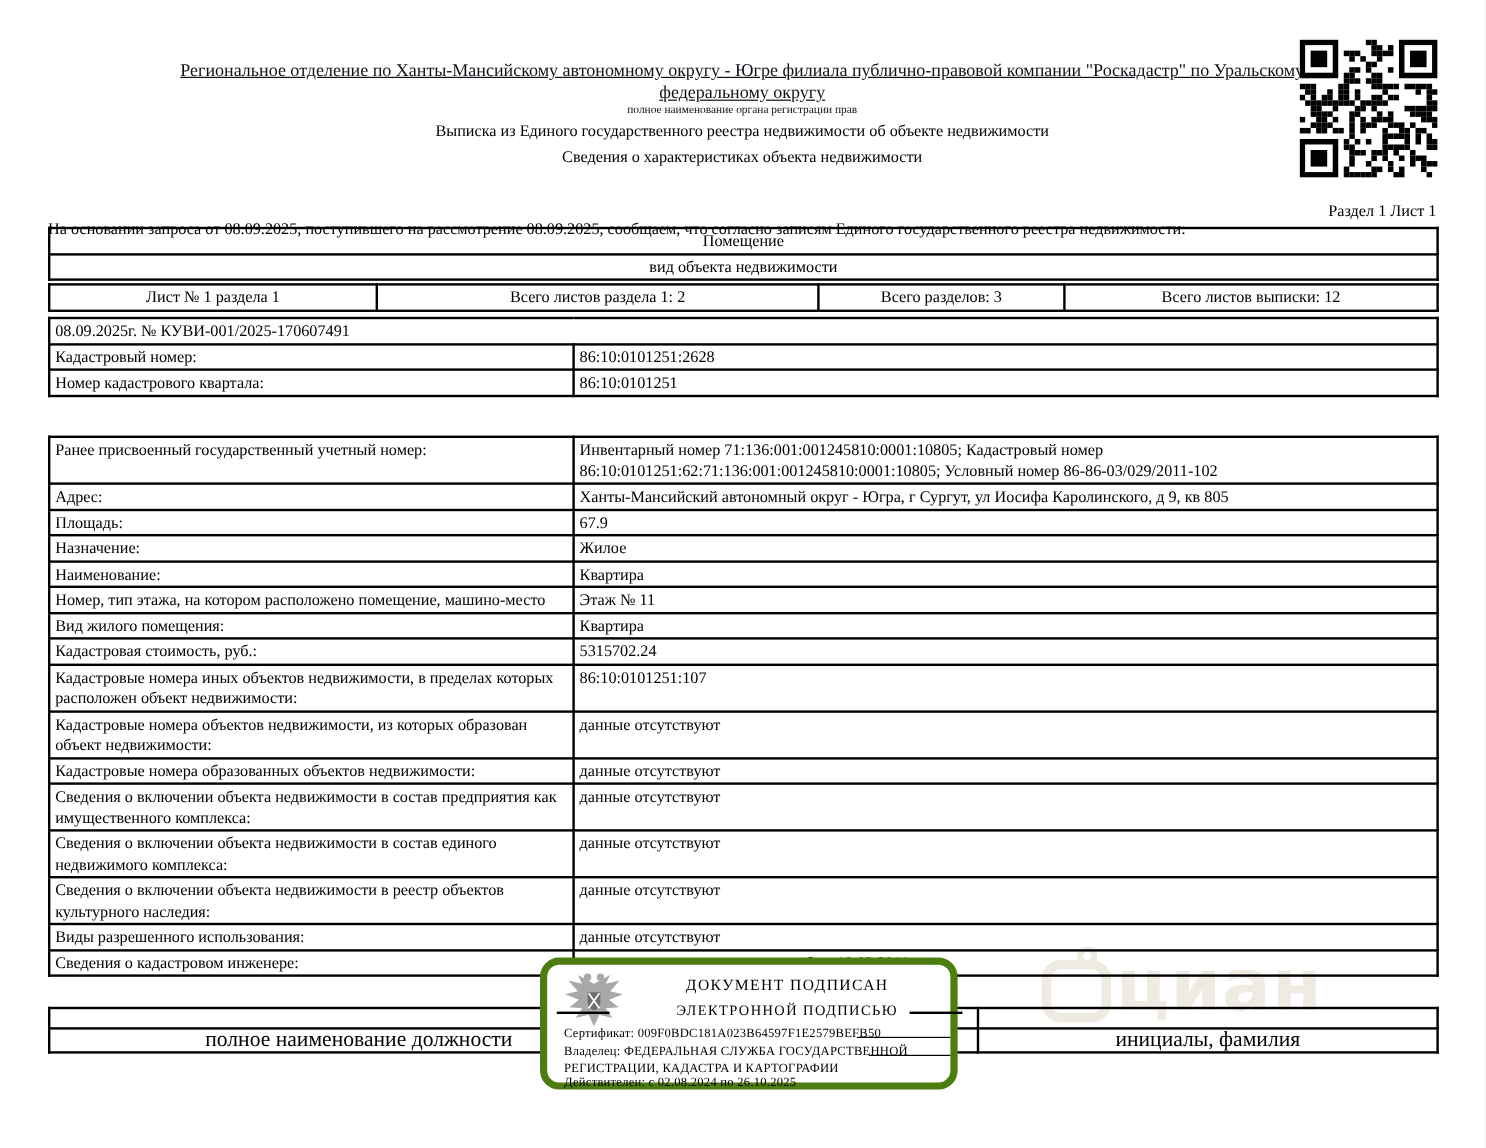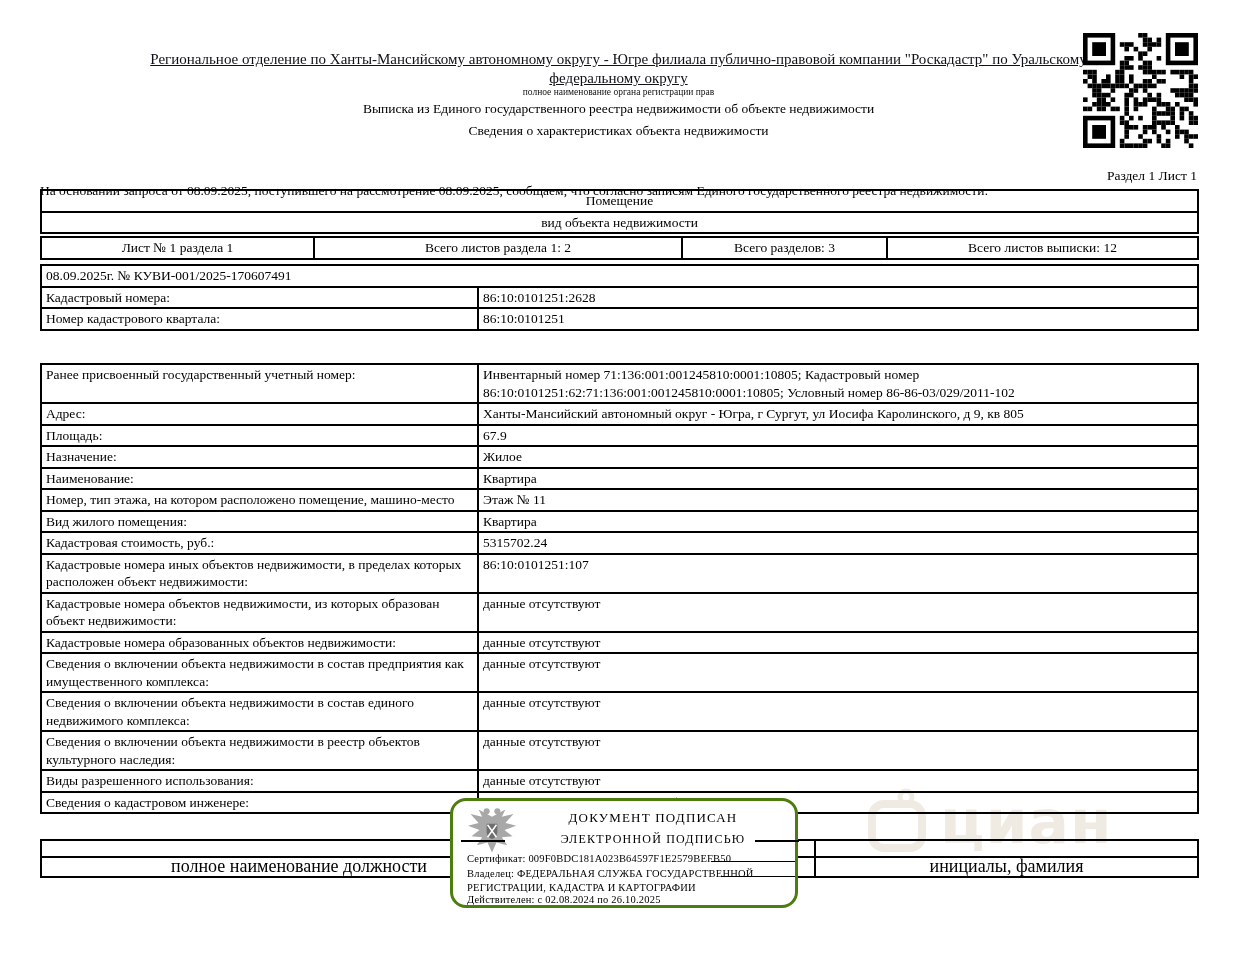--- a/index.html
+++ b/index.html
@@ -47,31 +47,31 @@
   .t-cad      { top:264px; }
   .t-cad td   { height:20px; }
   .t-details  { top:363px; }
   .t-details td { height:20px; }
   .t-sign     { top:839px; }
   .t-sign td  { height:17px; text-align:center; padding:0 2px; font-size:18px; }
 
   
   .watermark {
     position:absolute; left:866px; top:779px; width:270px; height:86px;
-    display:flex; align-items:center; gap:12px; color:#f0ebe2; pointer-events:none;
+    display:flex; align-items:center; gap:2px; color:#f0ebe2; pointer-events:none;
   }
   .watermark .wm-text {
     font-family:"DejaVu Sans", sans-serif; font-weight:bold; font-size:60px;
     letter-spacing:1px; line-height:60px;
   }
 
   
   .stamp {
     position:absolute; left:450px; top:798px; width:348px; height:110px;
-    background:#fff; border:3px solid #4d7c0f; border-radius:16px; z-index:5;
+    background:#fff; border:6px solid #4d7c0f; border-radius:16px; z-index:5;
   }
   .stamp .eagle { position:absolute; left:12px; top:5px; width:54px; height:50px; }
   .stamp .stamp-head { position:absolute; left:66px; top:9px; width:268px; text-align:center; }
   .stamp .sh-line1 { font-size:13px; letter-spacing:1.2px; }
   .stamp .sh-line2 { font-size:12px; letter-spacing:1.2px; margin-top:6px; position:relative; }
   .stamp .dash { position:absolute; top:50%; width:44px; border-top:2px solid #000; }
   .stamp .dash.l { left:-58px; }
   .stamp .dash.r { right:-12px; }
   .stamp .cert-line { position:absolute; left:14px; right:8px; font-size:10.5px; line-height:12px; letter-spacing:.2px; }
   .cl-cert  { top:52px; }
@@ -363,21 +363,21 @@
   <table class="t-cad">
     <colgroup>
         <col style="width:437px">
         <col style="width:720px">
       </colgroup>
     <tbody>
         <tr>
           <td colspan="2">08.09.2025г. № КУВИ-001/2025-170607491</td>
         </tr>
     <tr>
-      <td>Кадастровый номера:</td>
+      <td>Кадастровый номер:</td>
       <td>86:10:0101251:2628</td>
     </tr>
     <tr>
       <td>Номер кадастрового квартала:</td>
       <td>86:10:0101251</td>
     </tr>
   </tbody>
     </table>
 
   <table class="t-details">

